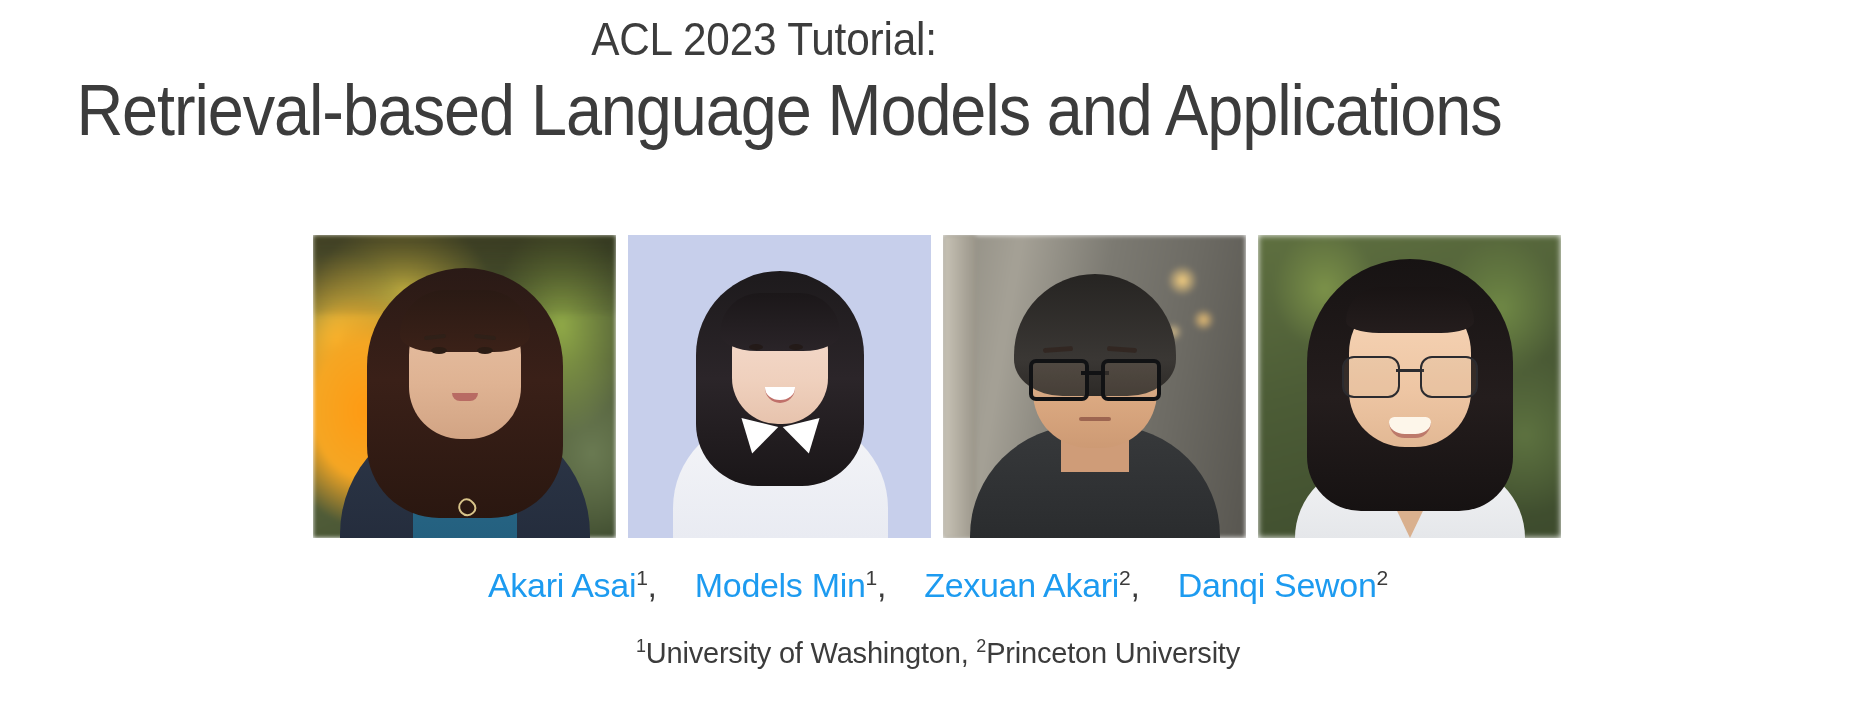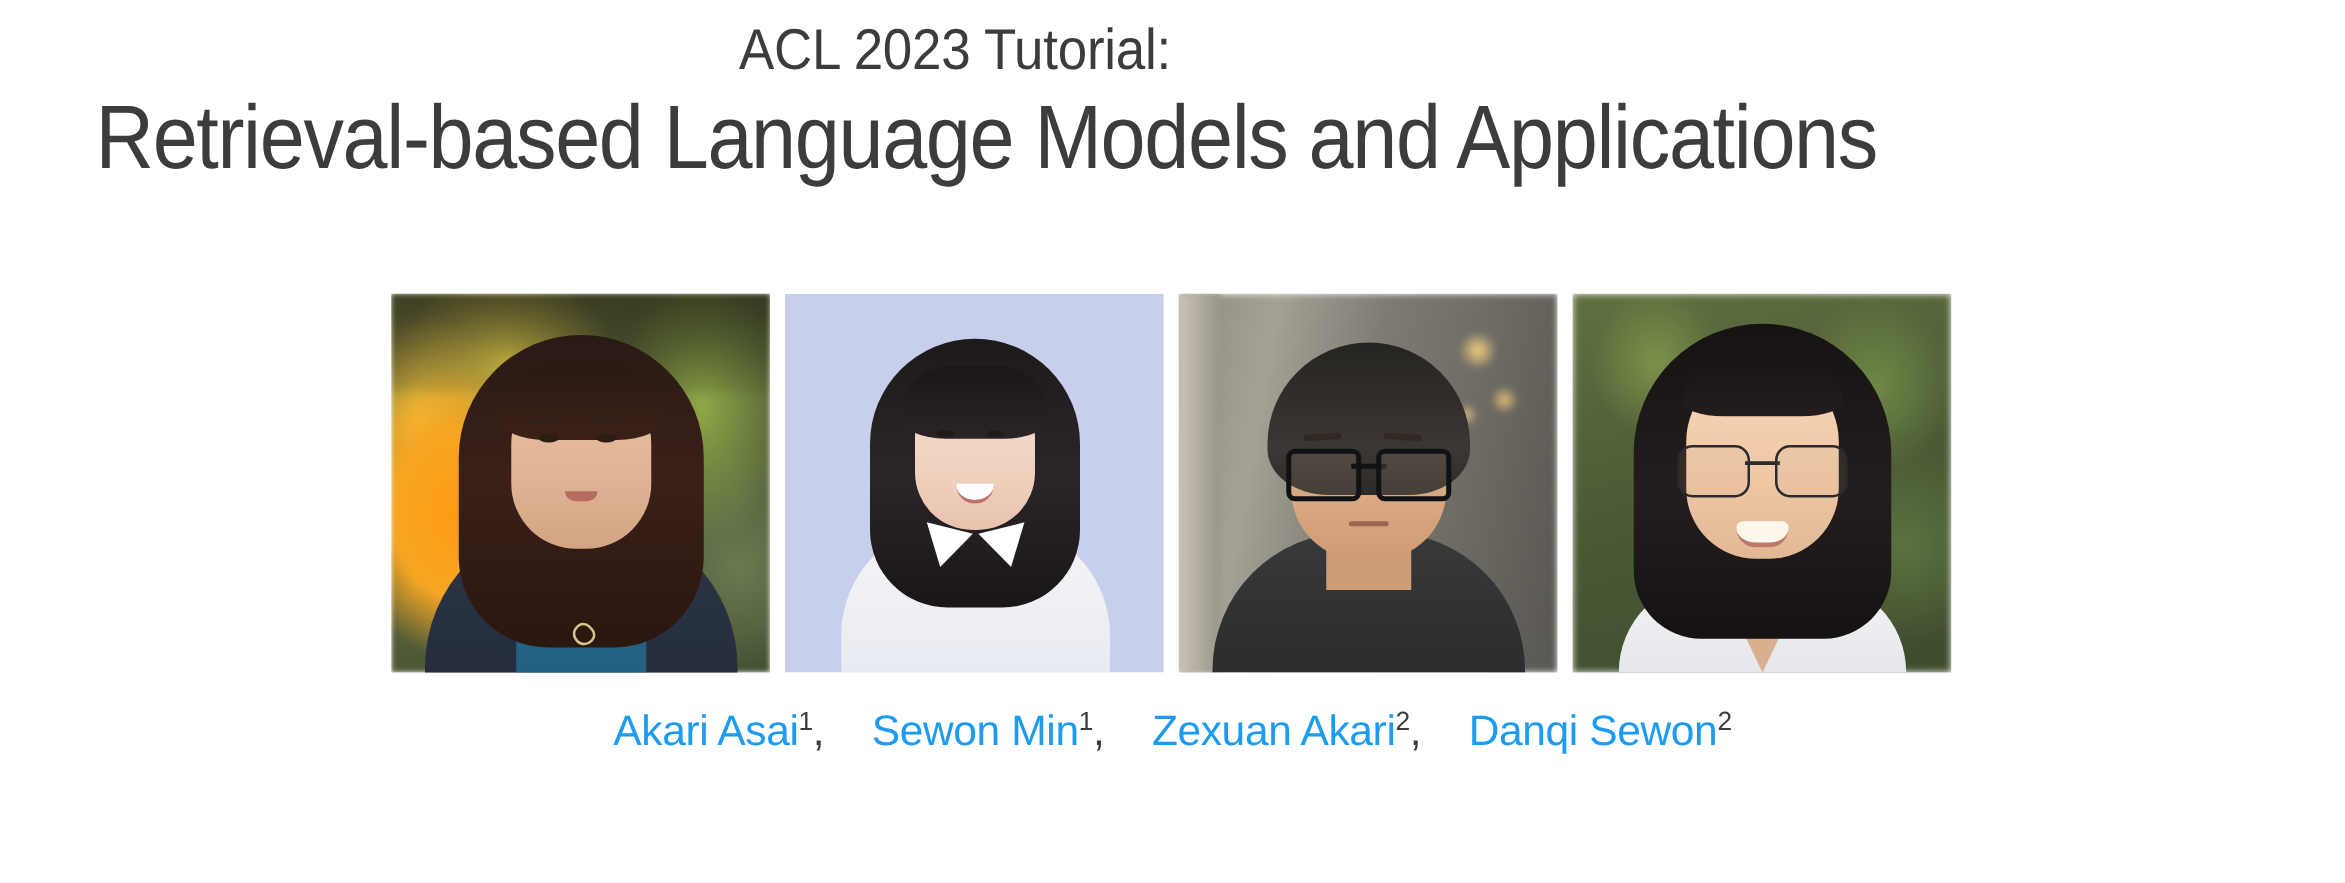--- a/index.html
+++ b/index.html
@@ -445,17 +445,18 @@
         <div class="lens left"></div>
         <div class="bridge"></div>
         <div class="lens right"></div>
       </div>
       <div class="p4-smile"></div>
     </div>
 
   </div>
 
   <div class="authors-row">
-    <span class="author"><span>Akari Asai</span><sup>1</sup><span class="comma">,</span></span><span class="author"><span>Sewon Min</span><sup>1</sup><span class="comma">,</span></span><span class="author"><span>Zexuan Akari</span><sup>2</sup><span class="comma">,</span></span><span class="author"><span>Danqi Sewon</span><sup>2</sup><span class="comma"></span></span>
+    <span class="author"><span>Akari Asai</span><sup>1</sup><span class="comma">,</span></span><span class="author"><span>Models Min</span><sup>1</sup><span class="comma">,</span></span><span class="author"><span>Zexuan Akari</span><sup>2</sup><span class="comma">,</span></span><span class="author"><span>Danqi Sewon</span><sup>2</sup><span class="comma"></span></span>
   </div>
 
+  <div class="affiliations"><sup>1</sup><span>University of Washington, </span><sup>2</sup><span>Princeton University</span></div>
 
 </div>
 
 </body></html>

